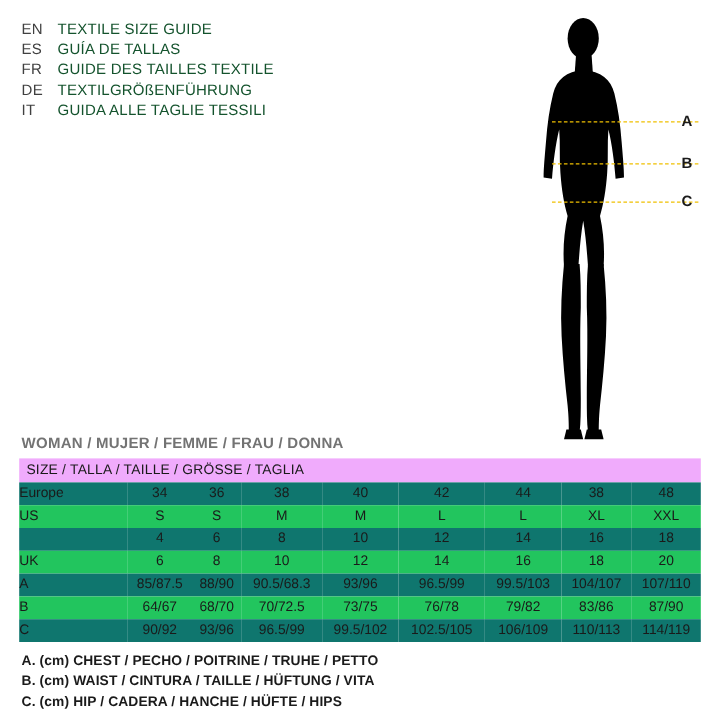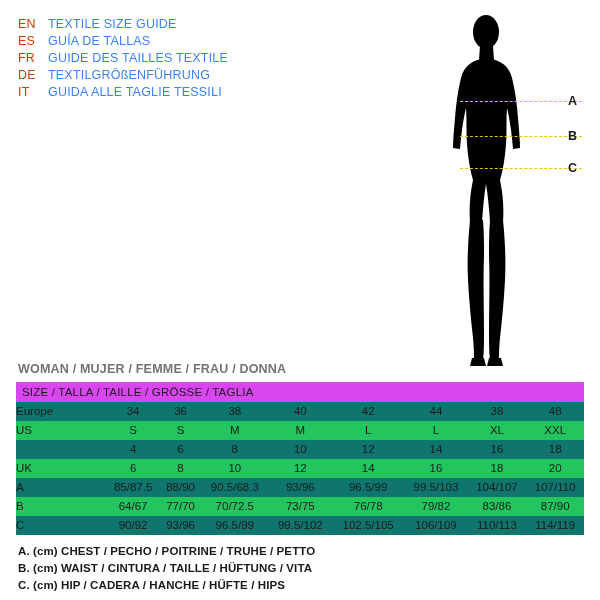--- a/index.html
+++ b/index.html
@@ -32,24 +32,24 @@
     display: flex;
     align-items: baseline;
     height: 17px;
     line-height: 17px;
     font-size: 12.5px;
     letter-spacing: 0.2px;
   }
   .lang-code {
     width: 30px;
     flex: 0 0 30px;
-    color: #c2410c;
+    color: #404040;
   }
   .lang-text {
-    color: #3b82f6;
+    color: #14532d;
     white-space: nowrap;
     text-align: right;
   }
 
   
   .figure {
     position: absolute;
     left: 420px;
     top: 8px;
     width: 170px;
@@ -92,21 +92,21 @@
   }
   table.size-table th,
   table.size-table td {
     padding: 0;
     height: 19px;
     line-height: 19px;
     font-weight: normal;
     color: #1a1a1a;
   }
   tr.header-row {
-    background: #d946ef;
+    background: #f0abfc;
   }
   tr.header-row th {
     text-align: left;
     padding-left: 6px;
     font-weight: normal;
     letter-spacing: 0.2px;
     height: 20px;
     line-height: 20px;
   }
   tr.band-dark {
@@ -287,21 +287,21 @@
       <td class="val">90.5/68.3</td>
       <td class="val">93/96</td>
       <td class="val">96.5/99</td>
       <td class="val">99.5/103</td>
       <td class="val">104/107</td>
       <td class="val">107/110</td>
     </tr>
     <tr class="band-light">
       <td class="rowlabel">B</td>
       <td class="val">64/67</td>
-      <td class="val">77/70</td>
+      <td class="val">68/70</td>
       <td class="val">70/72.5</td>
       <td class="val">73/75</td>
       <td class="val">76/78</td>
       <td class="val">79/82</td>
       <td class="val">83/86</td>
       <td class="val">87/90</td>
     </tr>
     <tr class="band-dark">
       <td class="rowlabel">C</td>
       <td class="val">90/92</td>

